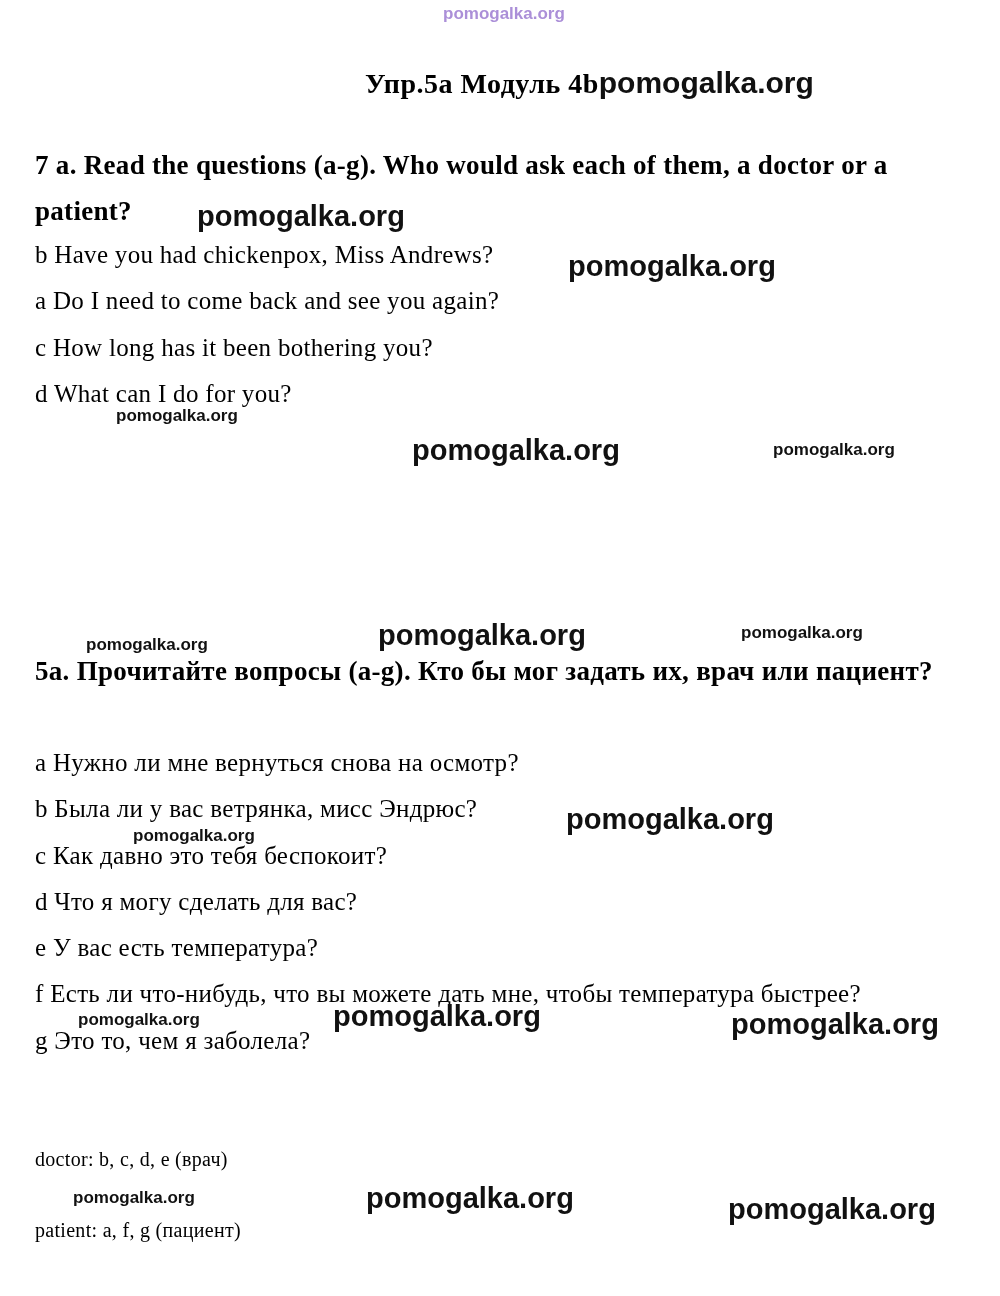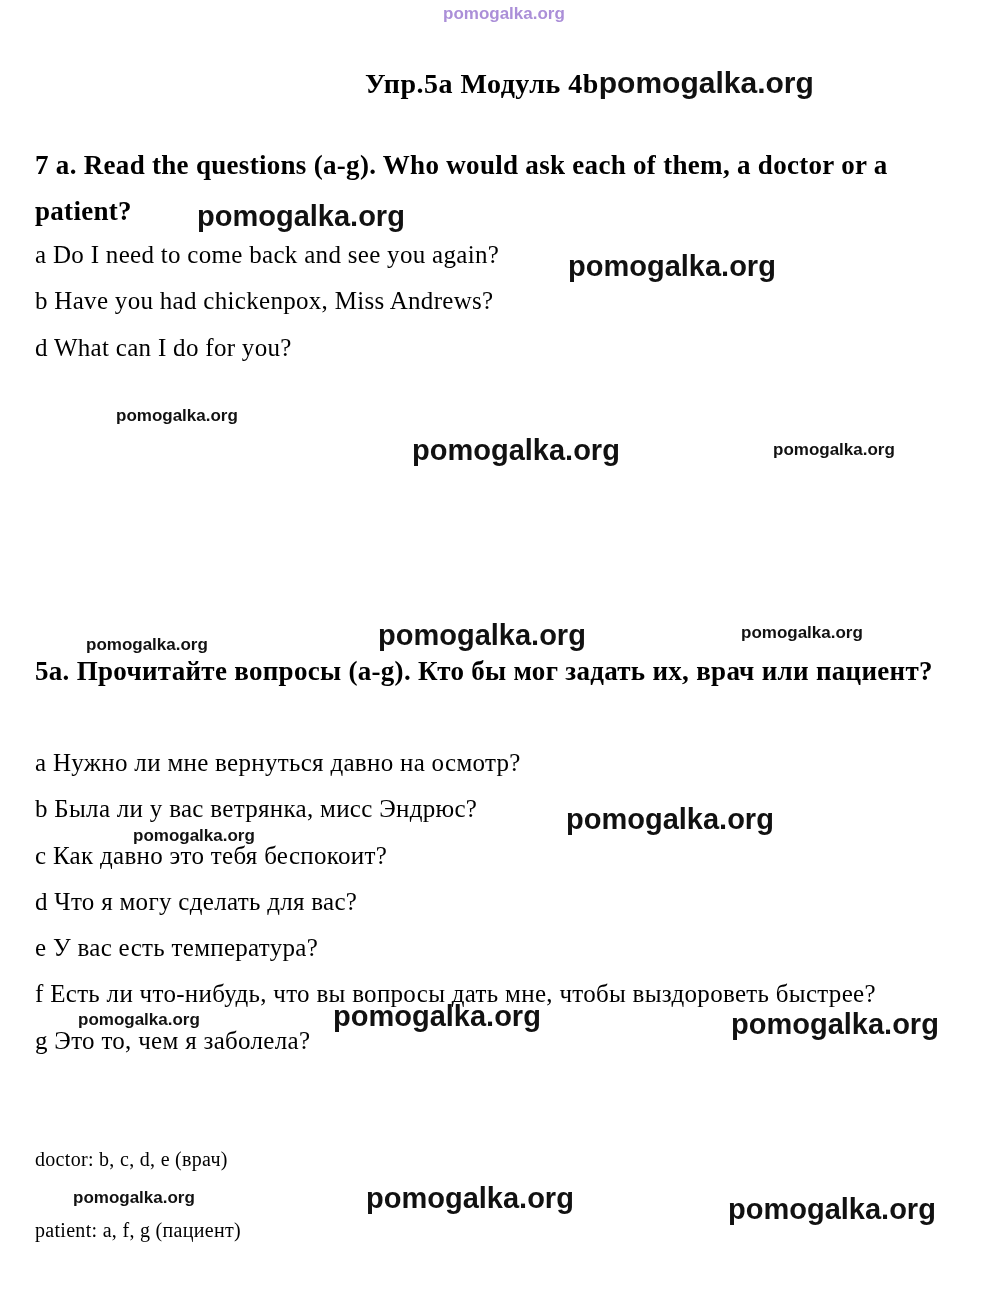--- a/index.html
+++ b/index.html
@@ -68,34 +68,35 @@
   <span class="wm wm-top" style="left:443px; top:4px;">pomogalka.org</span>
 
   <div class="title-row" style="left:365px; top:66px;">
     <span class="title-text">Упр.5а Модуль 4b</span>
       <span class="wm-inline">pomogalka.org</span>
   </div>
 
   <div class="heading" style="left:35px; top:142px; width:920px;">7 a. Read the questions (a-g). Who would ask each of them, a doctor or a patient?</div>
 
   <div class="qblock" style="left:35px; top:232px; width:935px;">
+    <div class="line">b Have you had chickenpox, Miss Andrews?</div>
     <div class="line">a Do I need to come back and see you again?</div>
-    <div class="line">b Have you had chickenpox, Miss Andrews?</div>
+    <div class="line">c How long has it been bothering you?</div>
     <div class="line">d What can I do for you?</div>
   </div>
 
   <div class="heading" style="left:35px; top:648px; width:925px;">5а. Прочитайте вопросы (a-g). Кто бы мог задать их, врач или пациент?</div>
 
   <div class="qblock" style="left:35px; top:740px; width:945px;">
-    <div class="line">a Нужно ли мне вернуться давно на осмотр?</div>
+    <div class="line">a Нужно ли мне вернуться снова на осмотр?</div>
     <div class="line">b Была ли у вас ветрянка, мисс Эндрюс?</div>
     <div class="line">c Как давно это тебя беспокоит?</div>
     <div class="line">d Что я могу сделать для вас?</div>
     <div class="line">e У вас есть температура?</div>
-    <div class="line">f Есть ли что-нибудь, что вы вопросы дать мне, чтобы выздороветь быстрее?</div>
+    <div class="line">f Есть ли что-нибудь, что вы можете дать мне, чтобы температура быстрее?</div>
     <div class="line">g Это то, чем я заболела?</div>
   </div>
 
   <div class="answer" style="left:35px; top:1136px;">doctor: b, c, d, e (врач)</div>
   <div class="answer" style="left:35px; top:1207px;">patient: a, f, g (пациент)</div>
 
   <span class="wm wm-lg" style="left:197px; top:200px;">pomogalka.org</span>
   <span class="wm wm-lg" style="left:568px; top:250px;">pomogalka.org</span>
   <span class="wm wm-sm" style="left:116px; top:406px;">pomogalka.org</span>
   <span class="wm wm-lg" style="left:412px; top:434px;">pomogalka.org</span>

